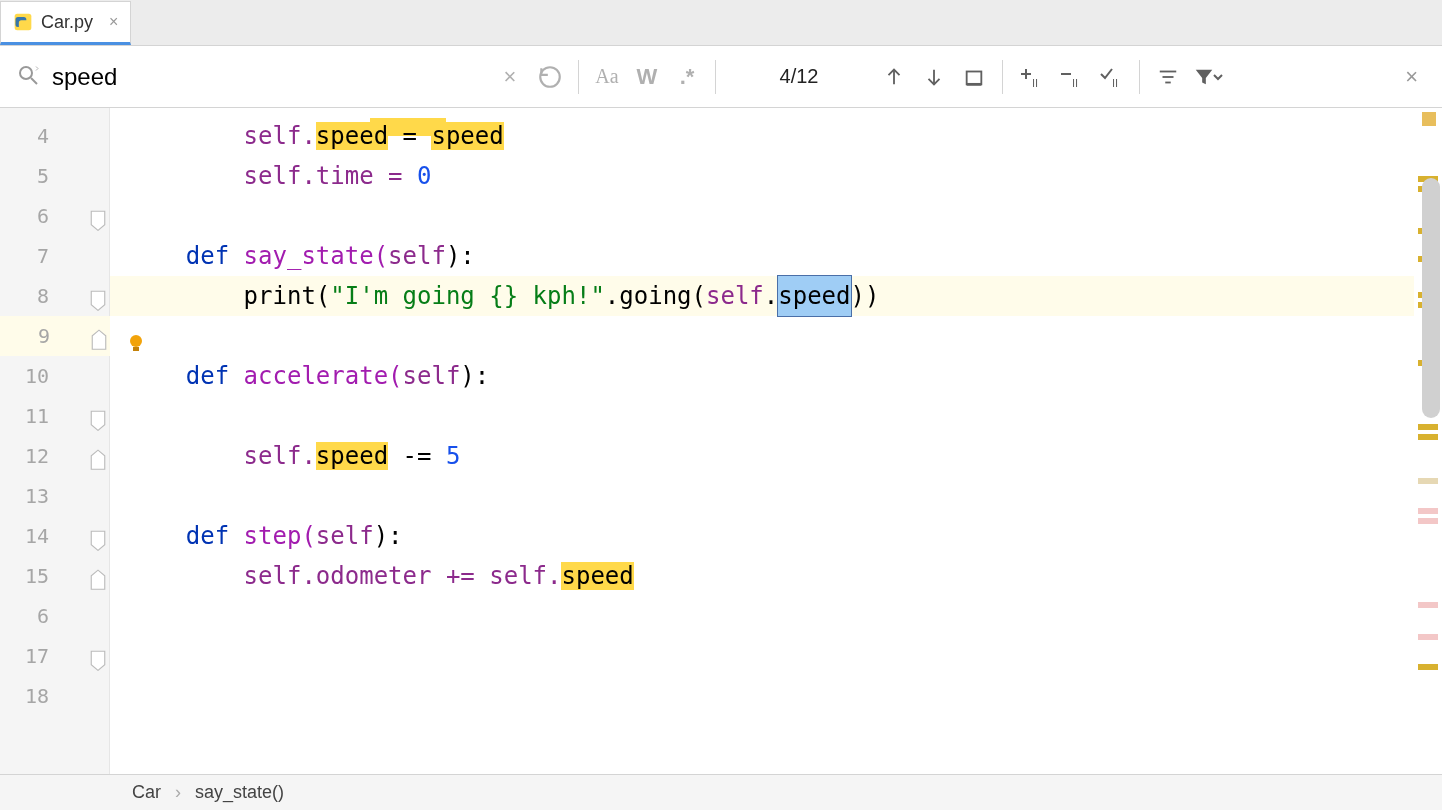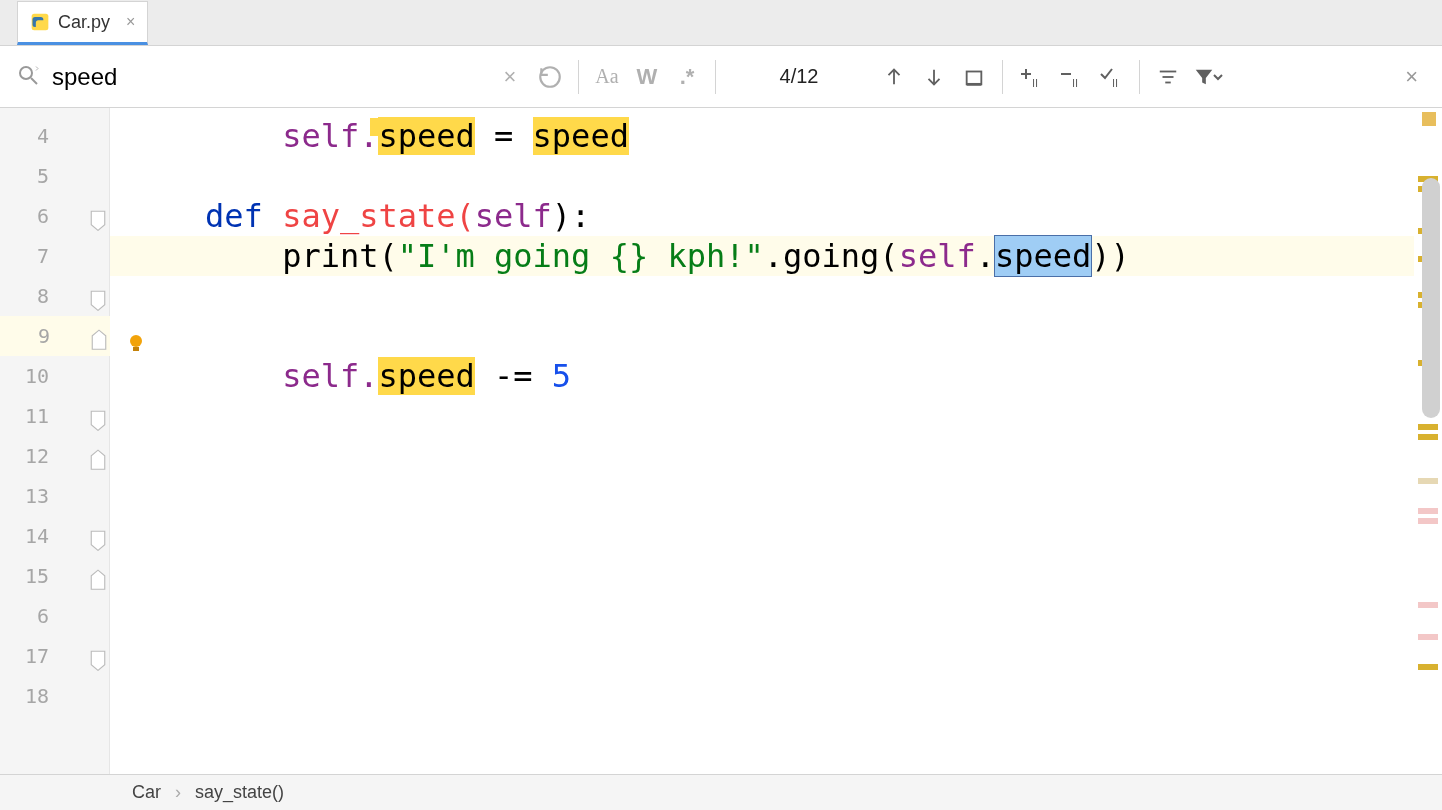--- a/index.html
+++ b/index.html
@@ -22,21 +22,21 @@
   }
   .tab {
     height: 44px;
     background: #fff;
     border: 1px solid #d4d4d4;
     border-bottom: 3px solid #4a90e2;
     display: flex;
     align-items: center;
     padding: 0 12px;
     gap: 8px;
-    margin-left: 17px;
+    margin-left: 0;
     font-size: 18px;
     color: #333;
   }
   .tab .pyicon {
     width: 20px; height: 20px;
   }
   .tab-close {
     color: #999; font-size: 16px; margin-left: 8px;
   }
   
@@ -114,39 +114,39 @@
   }
   .bulb {
     position: absolute;
     right: -36px; top: 10px;
     width: 20px; height: 20px;
   }
   .code {
     flex: 1;
     padding-top: 8px;
     font-family: "Menlo","Consolas","DejaVu Sans Mono",monospace;
-    font-size: 32px;
+    font-size: 24px;
     overflow: hidden;
   }
   .codeline {
     height: 40px;
     line-height: 40px;
     white-space: pre;
     padding-left: 18px;
   }
   .codeline.hl-row {
     background: #fffcea;
   }
   .tok-self  { color: #8c2a8c; }
   .tok-punct { color: #000; }
   .tok-name  { color: #000; }
   .tok-kw    { color: #0033b3; }
   .tok-num   { color: #1750eb; }
   .tok-str   { color: #067d17; }
-  .tok-fn    { color: #ef4444; }
+  .tok-fn    { color: #a21caf; }
   .hl { background: #ffd94a; }
   .hl-sel {
     background: #9fcdf5;
     border: 1px solid #4a6fa8;
     padding: 0; margin: -1px;
     display: inline-block;
   }
   .partial-strip {
     display:inline-block; width:76px; height:18px;
     background:#ffd94a; vertical-align: top; margin-left: 370px;
@@ -334,27 +334,31 @@
     <div class="gnum">17
       <span class="fold-handle"><svg viewBox="0 0 16 20" fill="#fff" stroke="#bbb" stroke-width="1">
             <path d="M2 2h12v12l-6 5-6-5z"></path>
           </svg></span>
     </div>
     <div class="gnum">18</div>
   </div>
 
   <div class="code">
     <div class="codeline"><span class="tok-self">        self.</span><span class="tok-name hl">speed</span><span class="tok-punct"> = </span><span class="tok-name hl">speed</span></div>
+    <div class="codeline"><span class="tok-self">        self.time = </span><span class="tok-num">0</span></div>
     <div class="codeline"></div>
     <div class="codeline">    <span class="tok-kw">def</span><span class="tok-fn"> say_state(</span><span class="tok-self">self</span><span class="tok-punct">):</span></div>
     <div class="codeline hl-row"><span class="tok-name">        print(</span><span class="tok-str">"I'm going {} kph!"</span><span class="tok-name">.going(</span><span class="tok-self">self</span><span class="tok-punct">.</span><span class="hl-sel">speed</span><span class="tok-punct">))</span></div>
     <div class="codeline"></div>
+    <div class="codeline">    <span class="tok-kw">def</span><span class="tok-fn"> accelerate(</span><span class="tok-self">self</span><span class="tok-punct">):</span></div>
     <div class="codeline"></div>
     <div class="codeline"><span class="tok-self">        self.</span><span class="tok-name hl">speed</span><span class="tok-punct"> -= </span><span class="tok-num">5</span></div>
     <div class="codeline"></div>
+    <div class="codeline">    <span class="tok-kw">def</span><span class="tok-fn"> step(</span><span class="tok-self">self</span><span class="tok-punct">):</span></div>
+    <div class="codeline"><span class="tok-self">        self.odometer += self.</span><span class="tok-name hl">speed</span></div>
   </div>
 
   <div class="markers">
     <span class="m m-b" style="top:4px;"></span>
     <span class="m m-y" style="top:68px;"></span>
     <span class="m m-y" style="top:78px;"></span>
     <span class="m m-y" style="top:120px;"></span>
     <span class="m m-y" style="top:148px;"></span>
     <span class="m m-y" style="top:184px;"></span>
     <span class="m m-y" style="top:194px;"></span>

